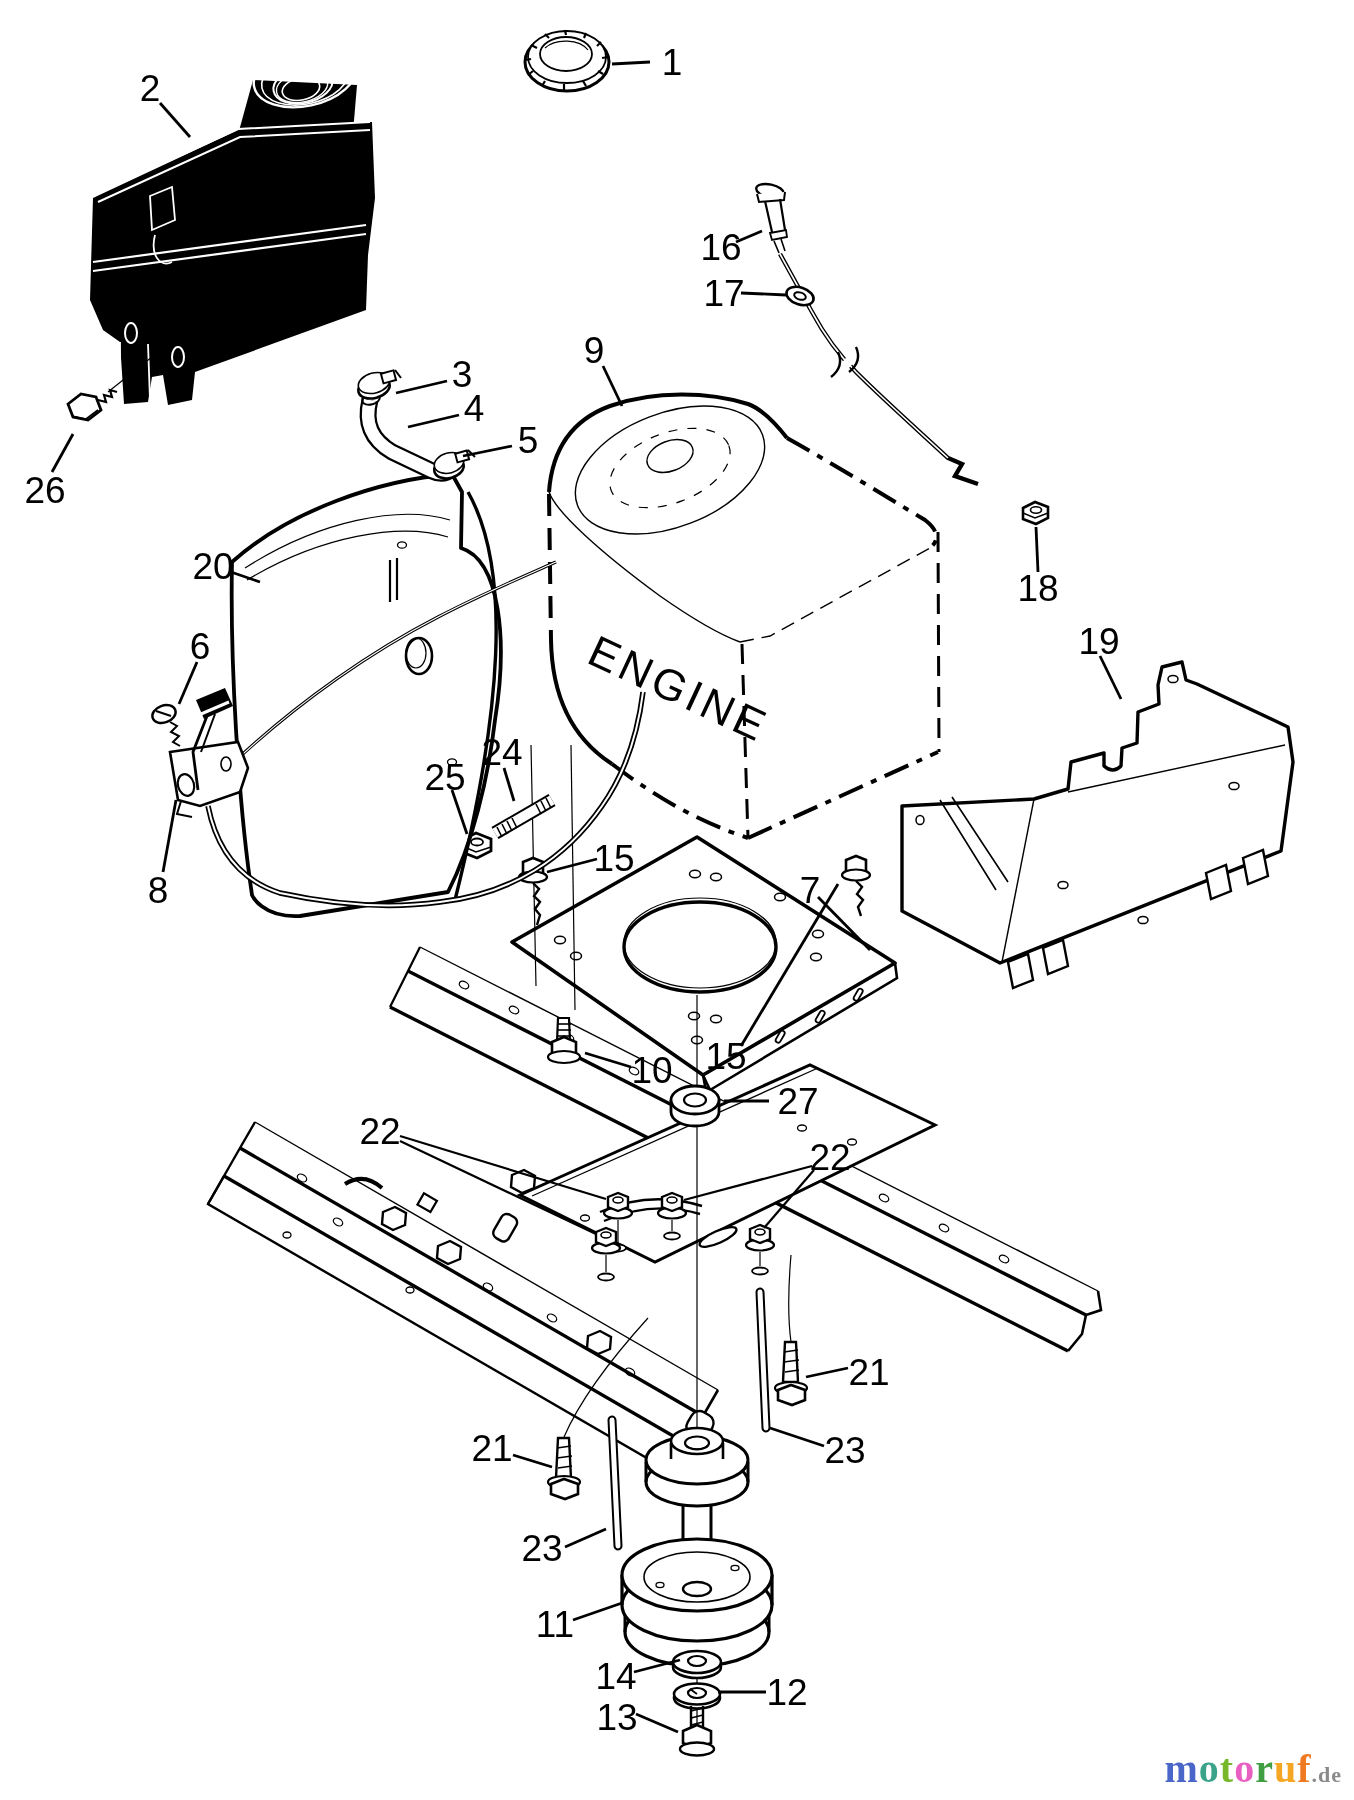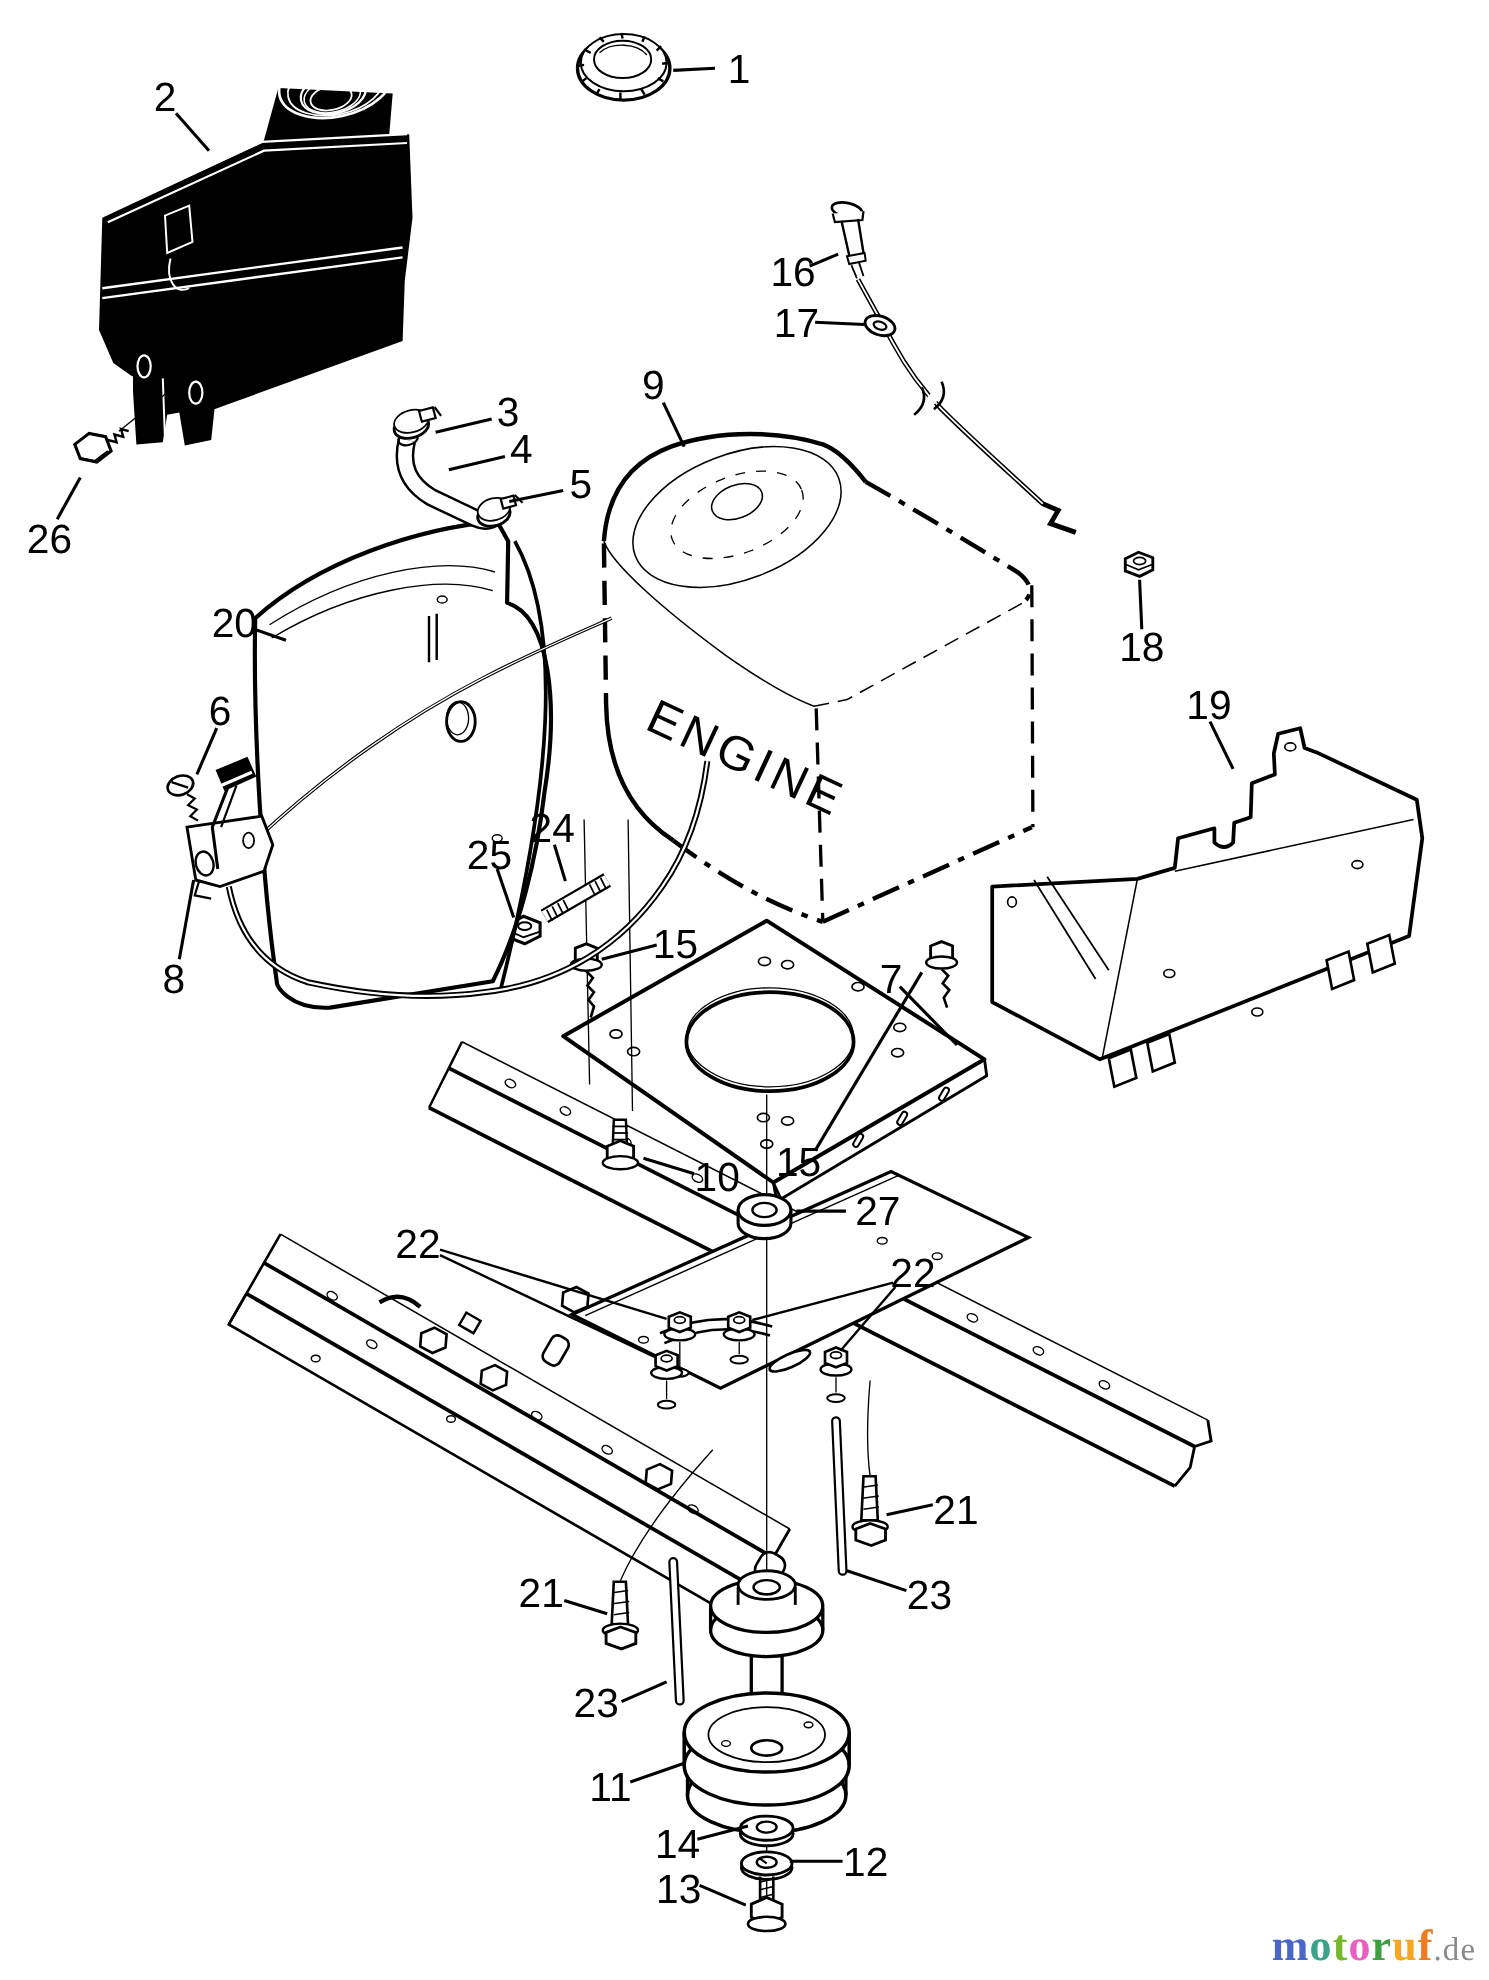--- a/index.html
+++ b/index.html
@@ -3,21 +3,21 @@
 <meta charset="utf-8">
 <style>
   html,body{margin:0;padding:0;background:#fff;}
   .page{position:relative;width:1354px;height:1800px;background:#fff;overflow:hidden;
         font-family:"Liberation Sans",sans-serif;}
   svg{display:block;}
   .lbl{font-family:"Liberation Sans",sans-serif;font-size:37px;fill:#000;}
   .engine-word{font-family:"Liberation Sans",sans-serif;font-size:44px;letter-spacing:4px;fill:#000;}
   .wm{position:absolute;right:12px;bottom:8px;font-family:"Liberation Serif",serif;
       font-size:40px;font-weight:bold;letter-spacing:1px;}
-  .wm .suffix{font-size:30px;font-weight:normal;}
+  .wm .suffix{font-size:22px;font-weight:bold;}
 </style>
 </head>
 <body>
 
 <div class="page">
 <svg width="1354" height="1800" viewBox="0 0 1354 1800">
 
   <g stroke="#000" fill="none">
     <line x1="420" y1="947" x2="1098" y2="1291" stroke-width="1.4"></line>
     <line x1="408" y1="971" x2="1086" y2="1315" stroke-width="3.4"></line>

